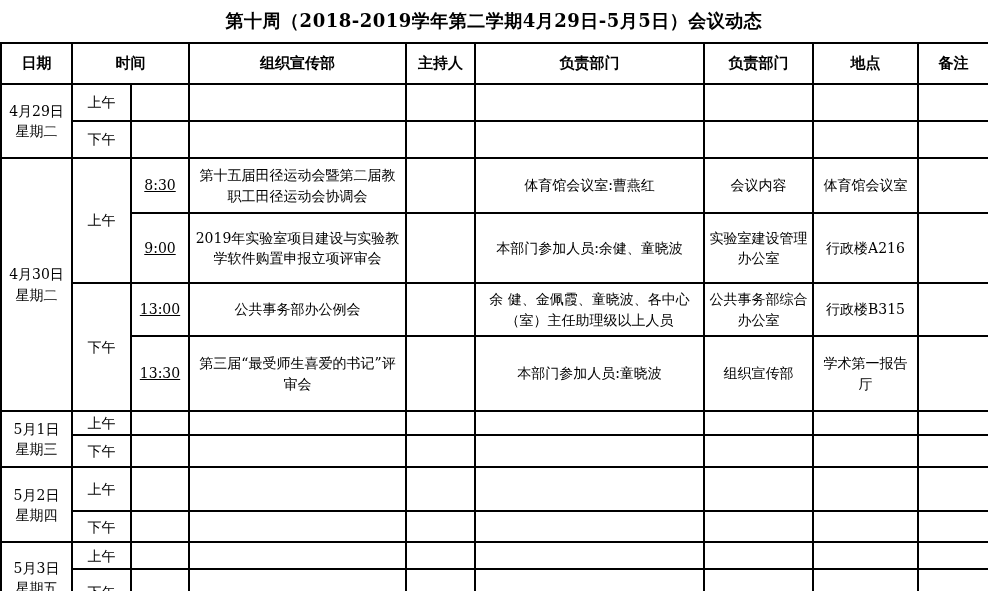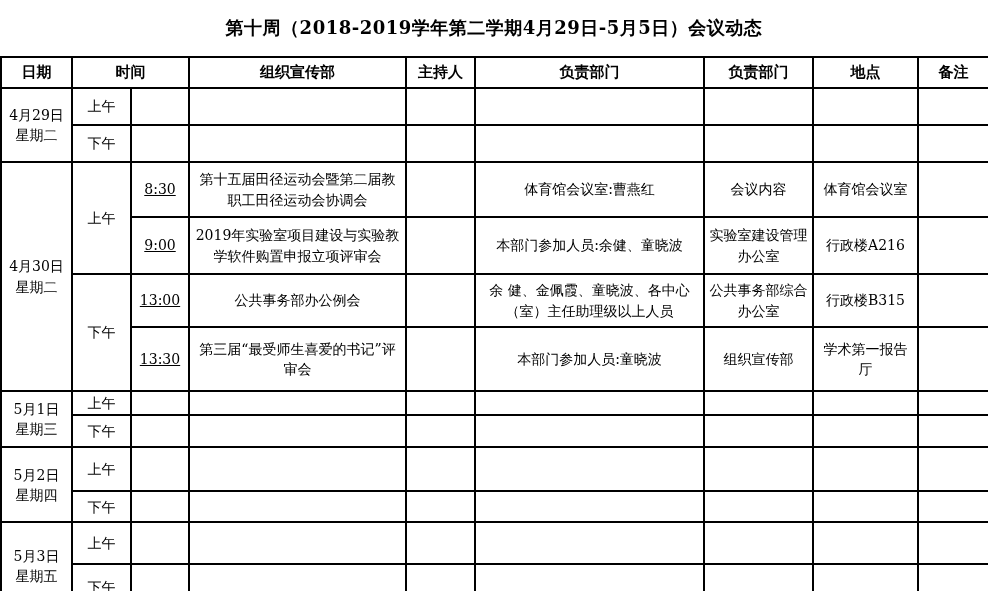--- a/index.html
+++ b/index.html
@@ -4,21 +4,21 @@
 <style>
   * { box-sizing: border-box; margin: 0; padding: 0; }
   html, body { background: #ffffff; }
   body {
     width: 988px; height: 591px; overflow: hidden;
     font-family: "DejaVu Serif", "Liberation Serif", serif;
     color: #000;
   }
   .page { width: 988px; height: 591px; overflow: hidden; }
   .title-bar {
-    height: 56px;
+    height: 42px;
     display: flex; align-items: center; justify-content: center;
   }
   .title {
     font-size: 18px; font-weight: bold; letter-spacing: 0.5px;
   }
   table.schedule {
     border-collapse: collapse;
     table-layout: fixed;
     width: 988px;
   }
@@ -54,21 +54,21 @@
         <col style="width:58px">
       <col style="width:217px">
         <col style="width:69px">
         <col style="width:229px">
       <col style="width:109px">
         <col style="width:105px">
         <col style="width:71px">
     </colgroup>
 
     <tbody>
-        <tr style="height:31px">
+        <tr style="height:41px">
       <th>日期</th>
       <th colspan="2">时间</th>
       <th>组织宣传部</th>
       <th>主持人</th>
       <th>负责部门</th>
       <th>负责部门</th>
       <th>地点</th>
       <th>备注</th>
     </tr>
 
@@ -104,40 +104,40 @@
       </td>
       <td rowspan="2">上午</td>
       <td class="time-cell">8:30</td>
       <td>第十五届田径运动会暨第二届教职工田径运动会协调会</td>
       <td></td>
       <td>体育馆会议室:曹燕红</td>
       <td>会议内容</td>
       <td>体育馆会议室</td>
       <td></td>
     </tr>
-    <tr style="height:57px">
+    <tr style="height:70px">
       <td class="time-cell">9:00</td>
       <td>2019年实验室项目建设与实验教学软件购置申报立项评审会</td>
       <td></td>
       <td>本部门参加人员:余健、童晓波</td>
       <td>实验室建设管理办公室</td>
       <td>行政楼A216</td>
       <td></td>
     </tr>
     <tr style="height:53px">
       <td rowspan="2">下午</td>
       <td class="time-cell">13:00</td>
       <td>公共事务部办公例会</td>
       <td></td>
       <td>余 健、金佩霞、童晓波、各中心（室）主任助理级以上人员</td>
       <td>公共事务部综合办公室</td>
       <td>行政楼B315</td>
       <td></td>
     </tr>
-    <tr style="height:64px">
+    <tr style="height:75px">
       <td class="time-cell">13:30</td>
       <td>第三届“最受师生喜爱的书记”评审会</td>
       <td></td>
       <td>本部门参加人员:童晓波</td>
       <td>组织宣传部</td>
       <td>学术第一报告厅</td>
       <td></td>
     </tr>
 
     <tr style="height:20px">
@@ -183,21 +183,21 @@
       <td>下午</td>
       <td class="time-cell"></td>
       <td></td>
       <td></td>
       <td></td>
       <td></td>
       <td></td>
       <td></td>
     </tr>
 
-    <tr style="height:42px">
+    <tr style="height:27px">
       <td rowspan="2" class="date-cell">
         <span>5月3日</span>
         <span>星期五</span>
       </td>
       <td>上午</td>
       <td class="time-cell"></td>
       <td></td>
       <td></td>
       <td></td>
       <td></td>

